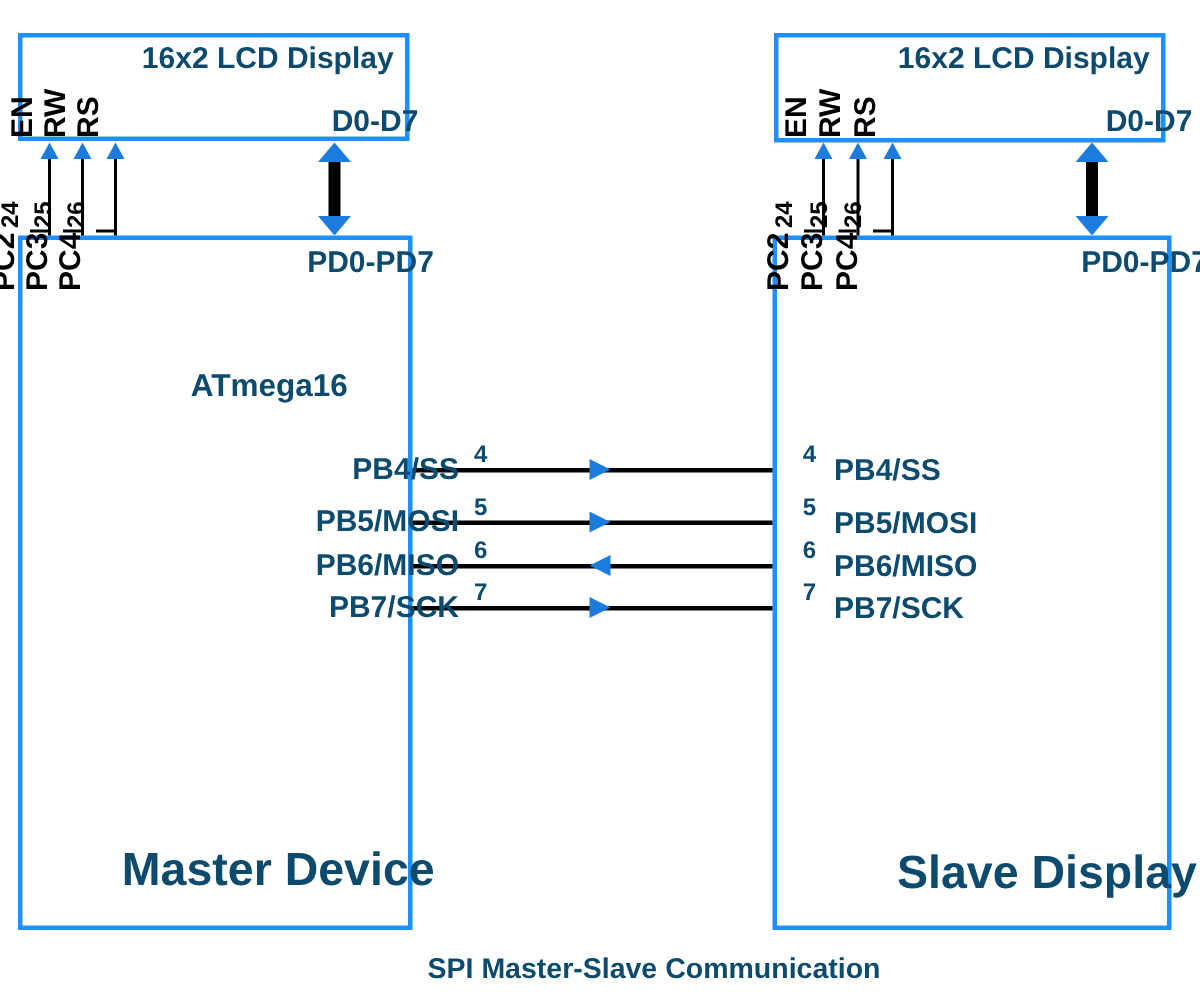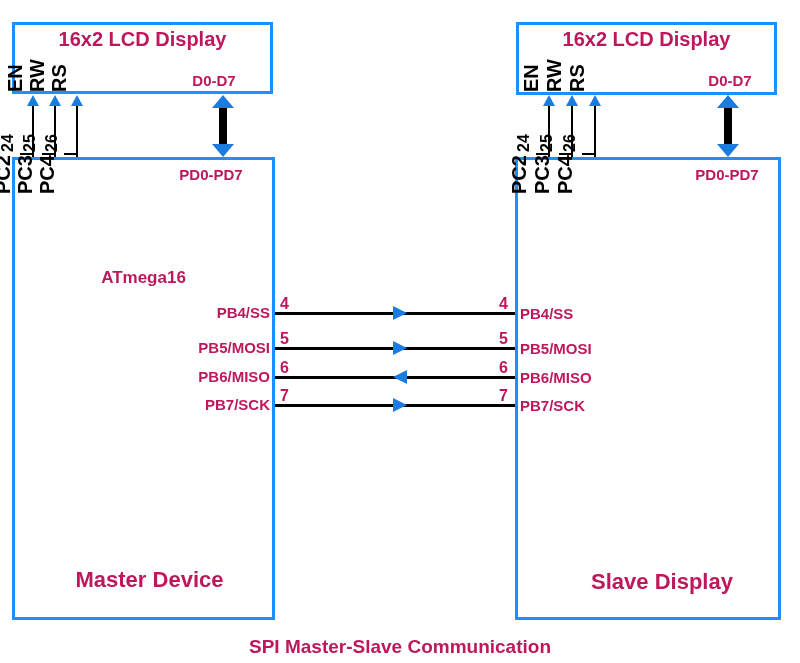--- a/index.html
+++ b/index.html
@@ -1,42 +1,42 @@
 <!DOCTYPE html>
 <html style="--box_border_blue: #1E8FFF; --arrow_blue: #1B7CE0; --wire_black: #000000; --background: #FFFFFF;"><head>
 <meta charset="utf-8">
 <style>
   html,body{margin:0;padding:0;background:#fff;}
   .canvas{
     position:relative;width:800px;height:663px;background:var(--background,#fff);
     font-family:"Liberation Sans",sans-serif;font-weight:bold;color:#000;overflow:hidden;
   }
   .box{position:absolute;border:3px solid var(--box_border_blue,#1E8FFF);background:#fff;box-sizing:border-box;}
-  .t{position:absolute;white-space:nowrap;color:#be185d;}
+  .t{position:absolute;white-space:nowrap;color:#0c4a6e;padding-left:36px;}
   .ctr{text-align:center;}
   .rt{text-align:right;}
   .vt{position:absolute;white-space:nowrap;transform:rotate(-90deg);transform-origin:0 100%;}
   .vt20{font-size:20px;line-height:20px;}
   .vt16{font-size:16px;line-height:16px;}
   .wire-v{position:absolute;width:2px;background:var(--wire_black,#000);}
   .wire-h{position:absolute;height:3px;background:var(--wire_black,#000);}
   .tick{position:absolute;height:2px;background:var(--wire_black,#000);}
   .shaft{position:absolute;width:8px;background:var(--wire_black,#000);}
   .tri{position:absolute;width:0;height:0;}
   .tri-up{border-left:6px solid transparent;border-right:6px solid transparent;border-bottom:11px solid var(--arrow_blue,#1B7CE0);}
   .tri-up-big{border-left:11px solid transparent;border-right:11px solid transparent;border-bottom:13px solid var(--arrow_blue,#1B7CE0);}
   .tri-down-big{border-left:11px solid transparent;border-right:11px solid transparent;border-top:13px solid var(--arrow_blue,#1B7CE0);}
   .tri-right{border-top:7px solid transparent;border-bottom:7px solid transparent;border-left:14px solid var(--arrow_blue,#1B7CE0);}
   .tri-left{border-top:7px solid transparent;border-bottom:7px solid transparent;border-right:14px solid var(--arrow_blue,#1B7CE0);}
   .f16{font-size:16px;line-height:17px;}
-  .f17{font-size:15px;line-height:18px;}
+  .f17{font-size:20px;line-height:18px;}
   .f19{font-size:19px;line-height:20px;}
   .f20{font-size:20px;line-height:20px;}
-  .f21{font-size:17px;line-height:22px;margin-top:20px;}
-  .f23{font-size:22px;line-height:24px;}
+  .f21{font-size:21px;line-height:22px;}
+  .f23{font-size:31px;line-height:24px;}
 </style>
 </head>
 <body>
 
 <div class="canvas">
 
   <div class="box" style="left:12px;top:22px;width:261px;height:72px;"></div>
   <div class="t ctr f20" style="left:12px;top:29px;width:261px;">16x2 LCD Display</div>
   <div class="t ctr f17" style="left:164px;top:72px;width:100px;">D0-D7</div>
 

